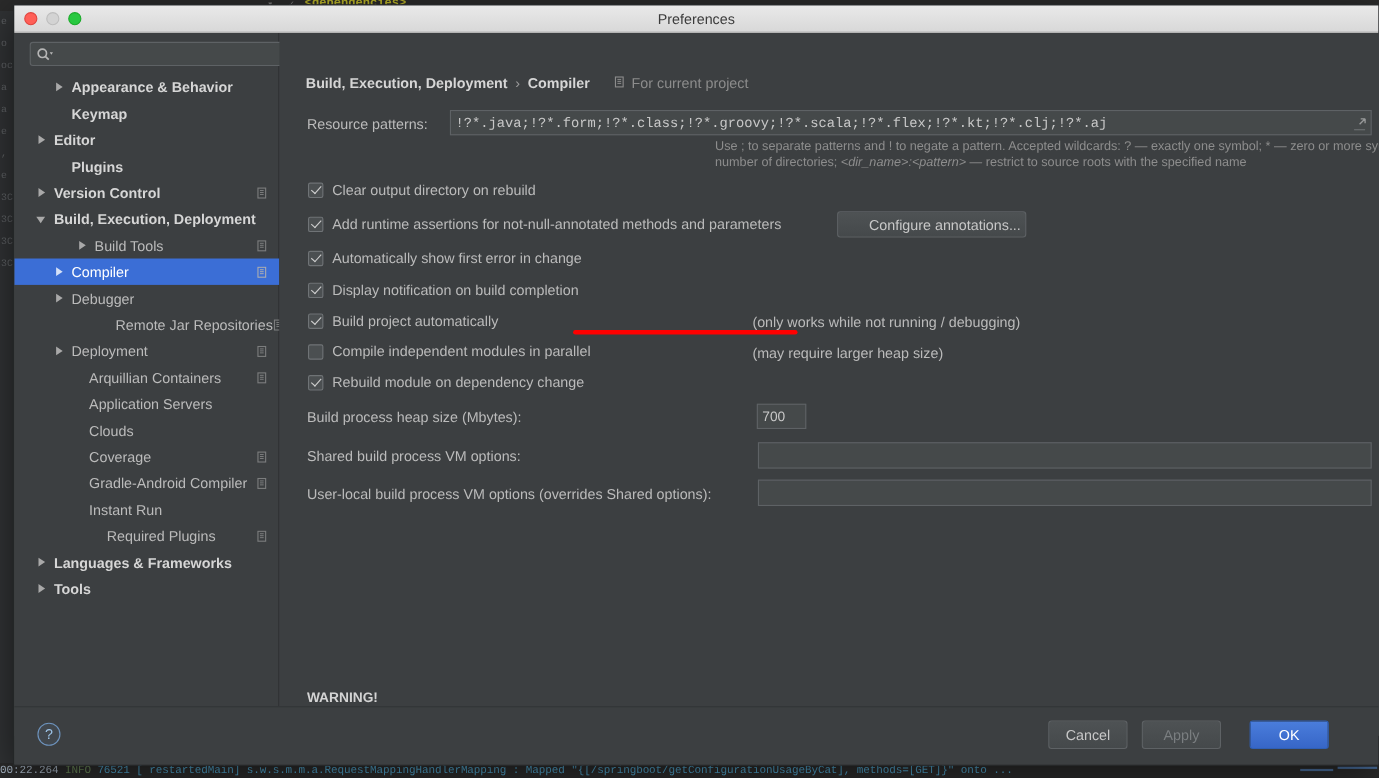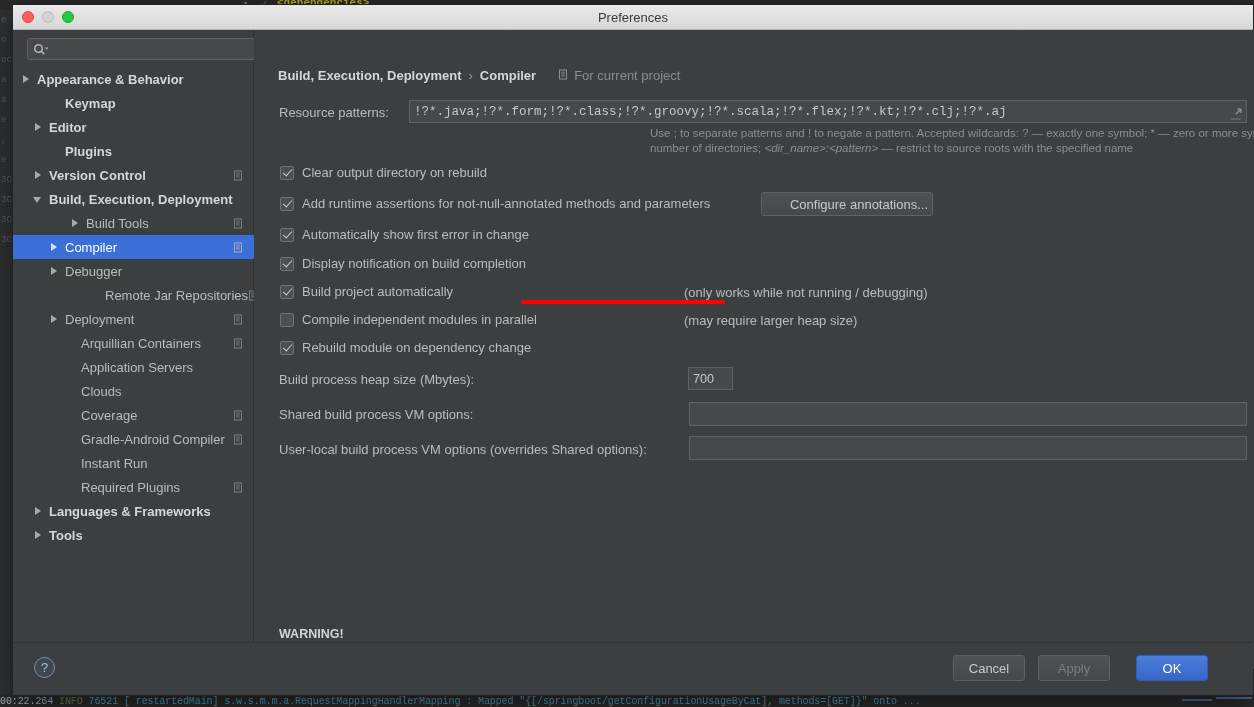--- a/index.html
+++ b/index.html
@@ -478,21 +478,21 @@
         <span class="search-icon-wrap">
           <svg width="16" height="13" viewBox="0 0 16 13">
             <circle cx="5.5" cy="5.5" r="3.8" fill="none" stroke="#b6b6b6" stroke-width="1.5"></circle>
             <line x1="8.4" y1="8.4" x2="11.3" y2="11.3" stroke="#b6b6b6" stroke-width="1.6"></line>
             <path d="M12.2 4.6 L15.2 4.6 L13.7 6.8 Z" fill="#b6b6b6"></path>
           </svg>
         </span>
         <input class="search-input" type="text" placeholder="" style="">
       </div>
       <div class="tree" id="sidebar-tree">
-          <div class="tree-row" style="padding-left: 8px;">
+          <div class="tree-row" style="padding-left: 36px;">
             <span class="arrow collapsed"></span>
             <span class="label bold">Appearance &amp; Behavior</span>
             <span class="spacer"></span>
           </div>
           <div class="tree-row" style="padding-left: 36px;">
             <span class="arrow"></span>
             <span class="label bold">Keymap</span>
             <span class="spacer"></span>
           </div>
           <div class="tree-row" style="padding-left: 20px;">
@@ -627,21 +627,21 @@
                 <line x1="3.3" y1="5" x2="6.7" y2="5" stroke="#b0b0b0" stroke-width="0.9"></line>
                 <line x1="3.3" y1="6.8" x2="6.7" y2="6.8" stroke="#b0b0b0" stroke-width="0.9"></line>
               </svg>
             </span>
           </div>
           <div class="tree-row" style="padding-left: 52px;">
             <span class="arrow"></span>
             <span class="label">Instant Run</span>
             <span class="spacer"></span>
           </div>
-          <div class="tree-row" style="padding-left: 52px;">
+          <div class="tree-row" style="padding-left: 68px;">
             <span class="arrow"></span>
             <span class="label">Required Plugins</span>
             <span class="spacer"></span>
             <span class="proj-icon">
               <svg width="11" height="11" viewBox="0 0 11 11">
                 <rect x="1.5" y="1" width="7" height="9" fill="none" stroke="#b0b0b0" stroke-width="1"></rect>
                 <line x1="3.3" y1="3.2" x2="6.7" y2="3.2" stroke="#b0b0b0" stroke-width="0.9"></line>
                 <line x1="3.3" y1="5" x2="6.7" y2="5" stroke="#b0b0b0" stroke-width="0.9"></line>
                 <line x1="3.3" y1="6.8" x2="6.7" y2="6.8" stroke="#b0b0b0" stroke-width="0.9"></line>
               </svg>

